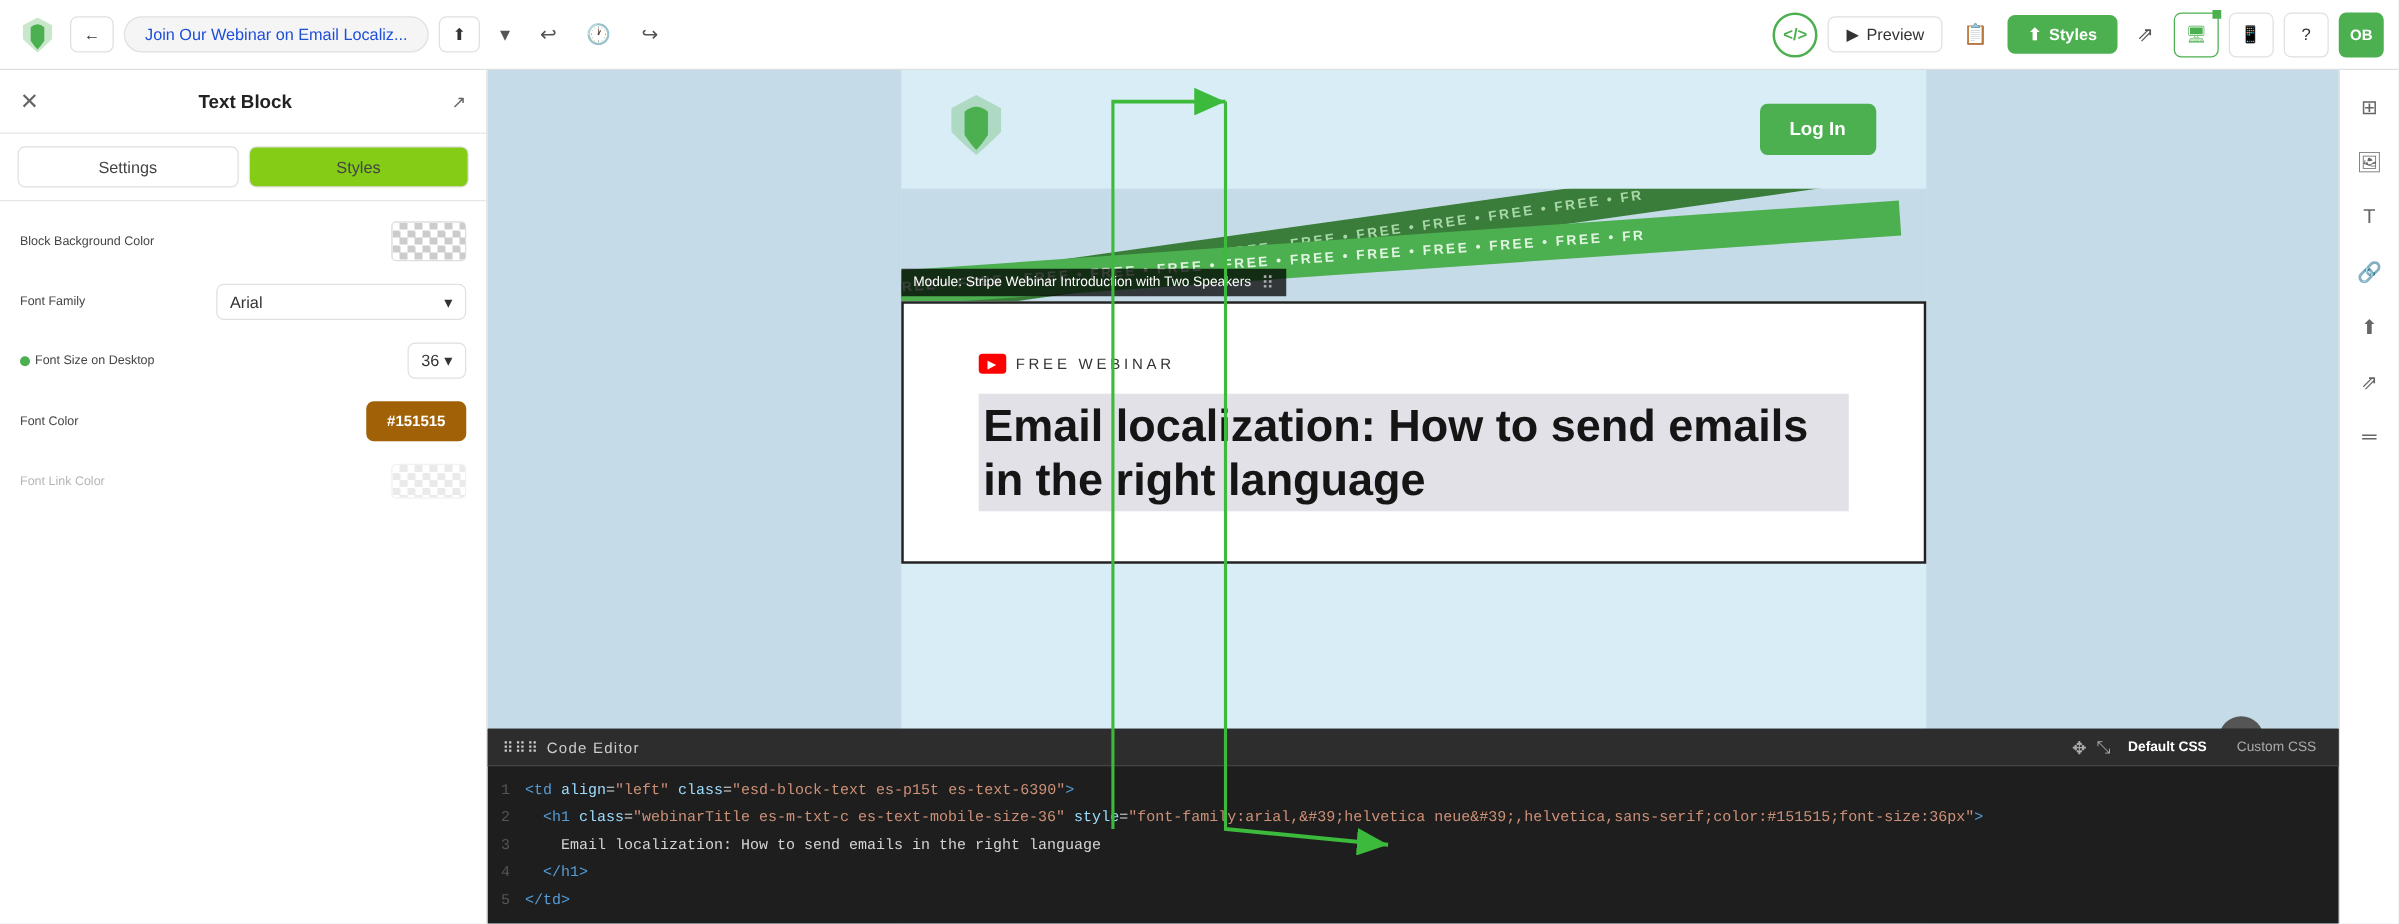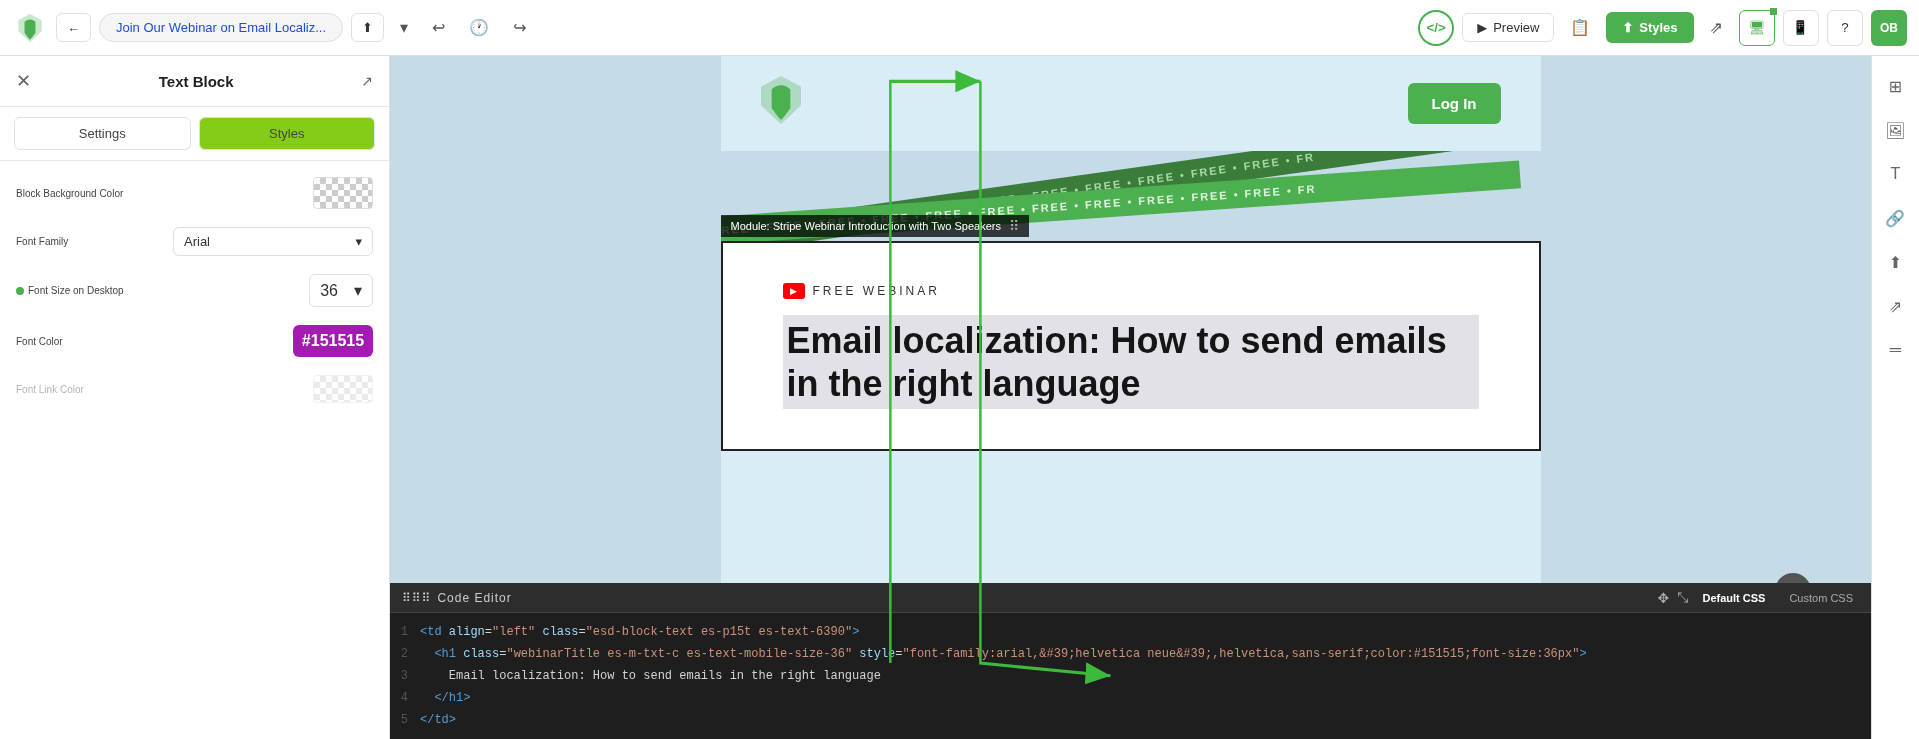--- a/index.html
+++ b/index.html
@@ -88,28 +88,28 @@
       width: 60px; height: 32px; border-radius: 4px;
       background-image: repeating-conic-gradient(#ccc 0% 25%, #fff 0% 50%);
       background-size: 12px 12px; border: 1px solid #ddd; cursor: pointer;
     }
     .font-select {
       display: flex; align-items: center; justify-content: space-between;
       border: 1px solid #e0e0e0; border-radius: 6px; padding: 6px 10px;
       background: #fff; cursor: pointer; min-width: 200px; font-size: 13px; color: #333;
     }
     .font-size-select {
-      display: flex; align-items: center; gap: 16px;
+      display: flex; align-items: center; gap: 4px;
       border: 1px solid #e0e0e0; border-radius: 6px; padding: 6px 10px;
-      background: #fff; cursor: pointer; font-size: 16px; color: #333;
+      background: #fff; cursor: pointer; font-size: 13px; color: #333;
     }
     .font-color-swatch {
-      width: 80px; height: 32px; border-radius: 6px; background: #a21caf;
+      width: 80px; height: 32px; border-radius: 6px; background: #a16207;
       display: flex; align-items: center; justify-content: center;
-      color: #fff; font-size: 16px; font-weight: 600; cursor: pointer; border: none;
+      color: #fff; font-size: 12px; font-weight: 600; cursor: pointer; border: none;
     }
     .green-dot { width: 8px; height: 8px; background: #4caf50; border-radius: 50%; display: inline-block; margin-right: 4px; }
     .panel-row-with-dot { display: flex; align-items: center; }
 
     
     .canvas-area {
       flex: 1; background: #e8e8e8; overflow: hidden; position: relative;
     }
 
     

